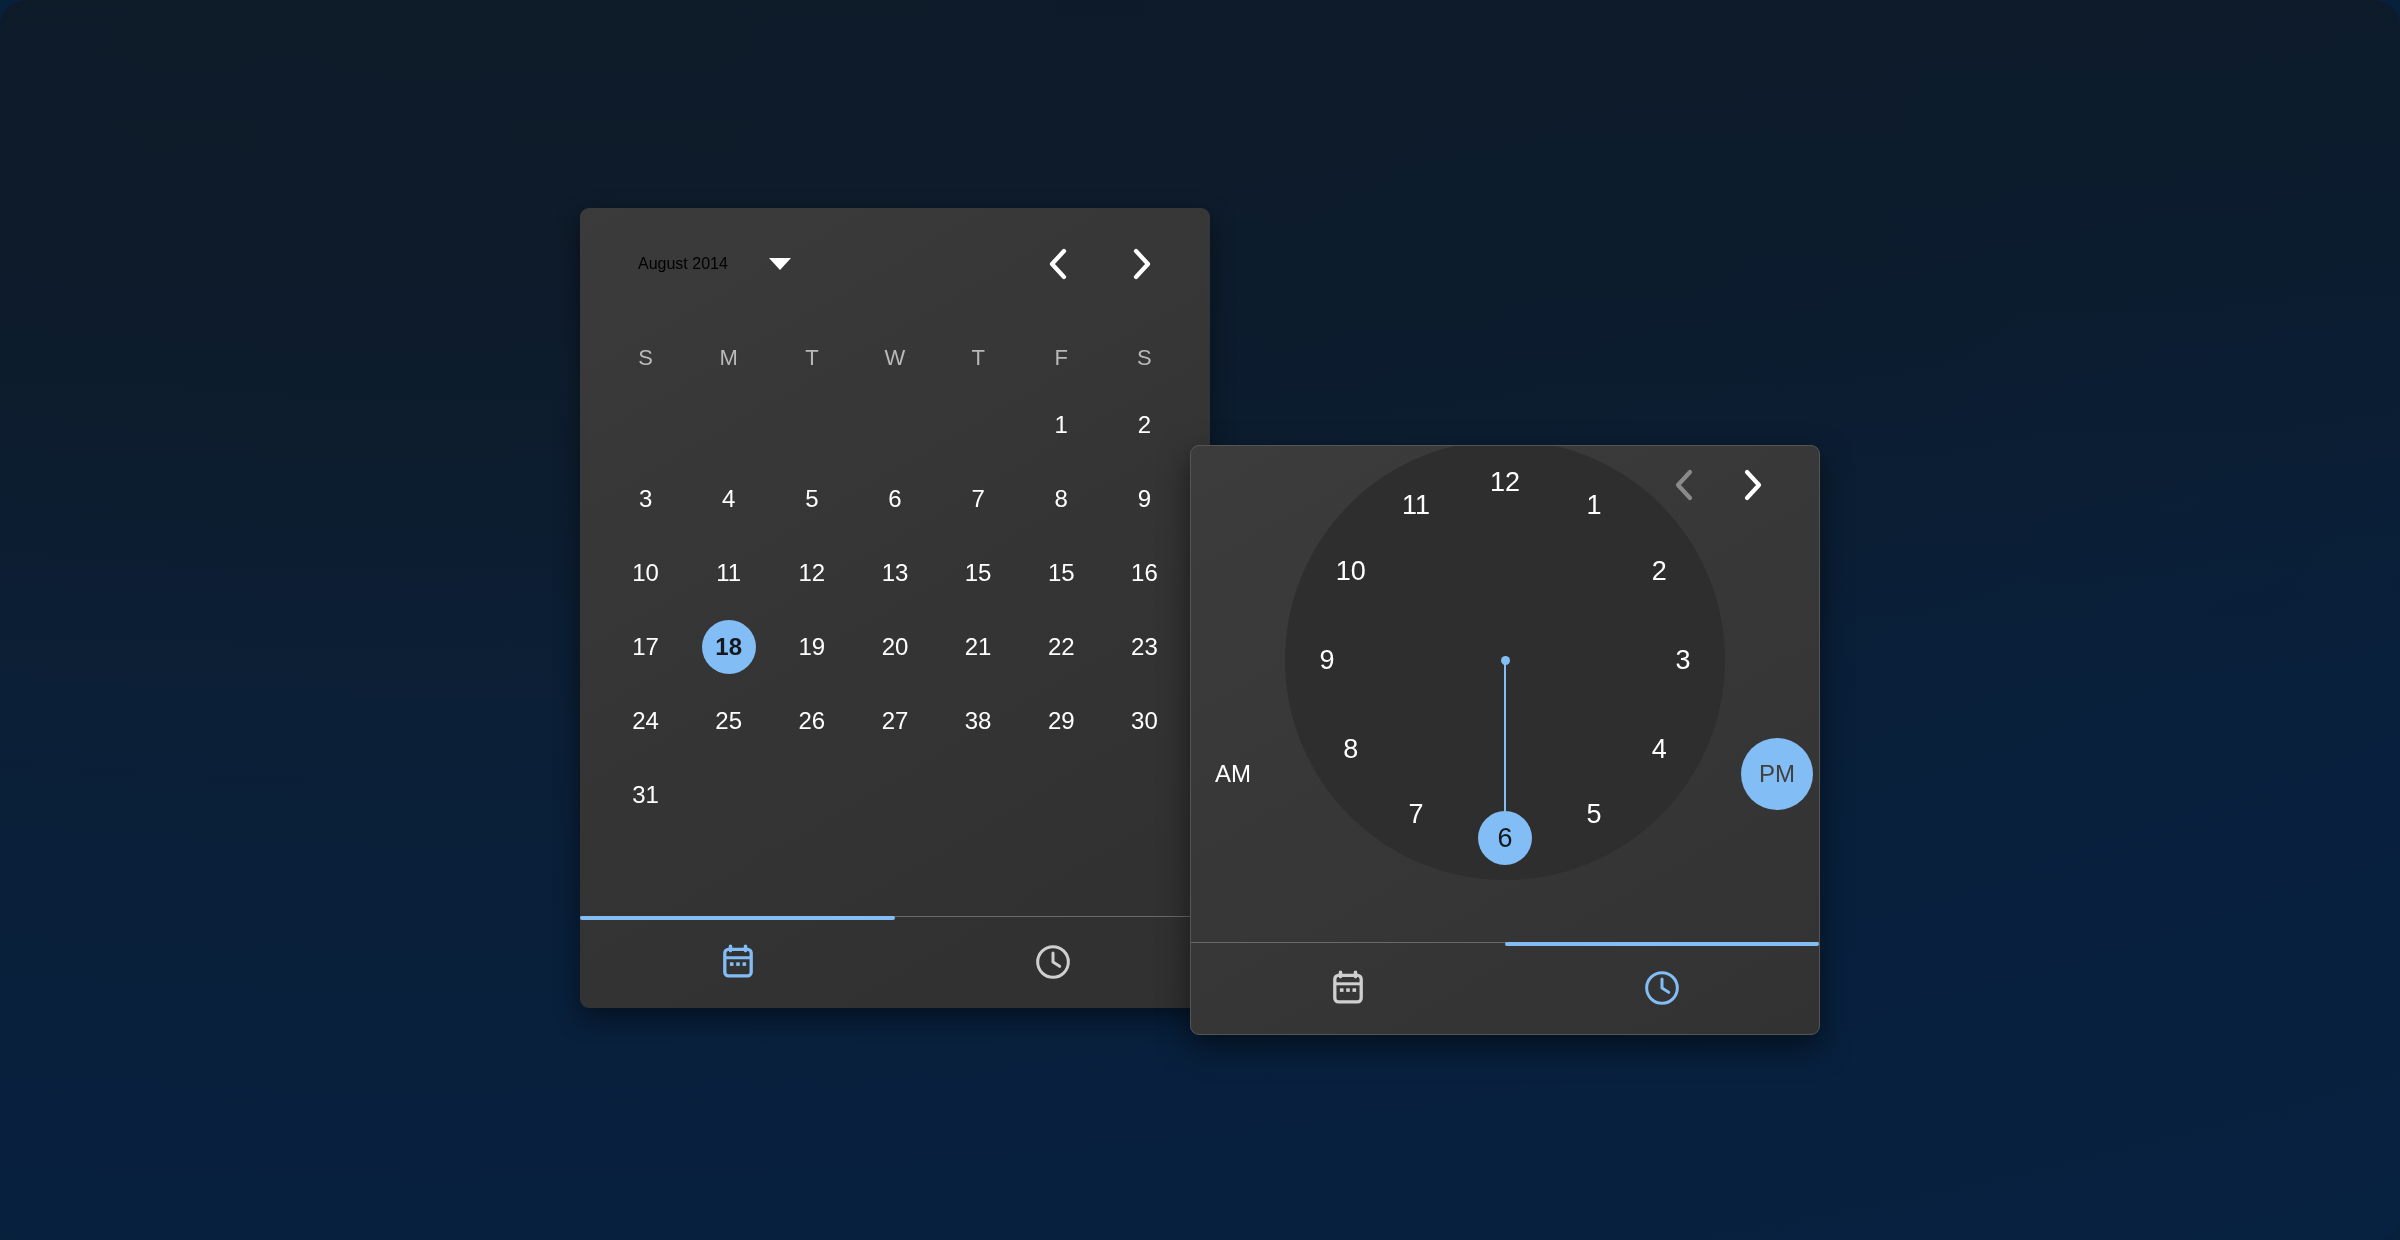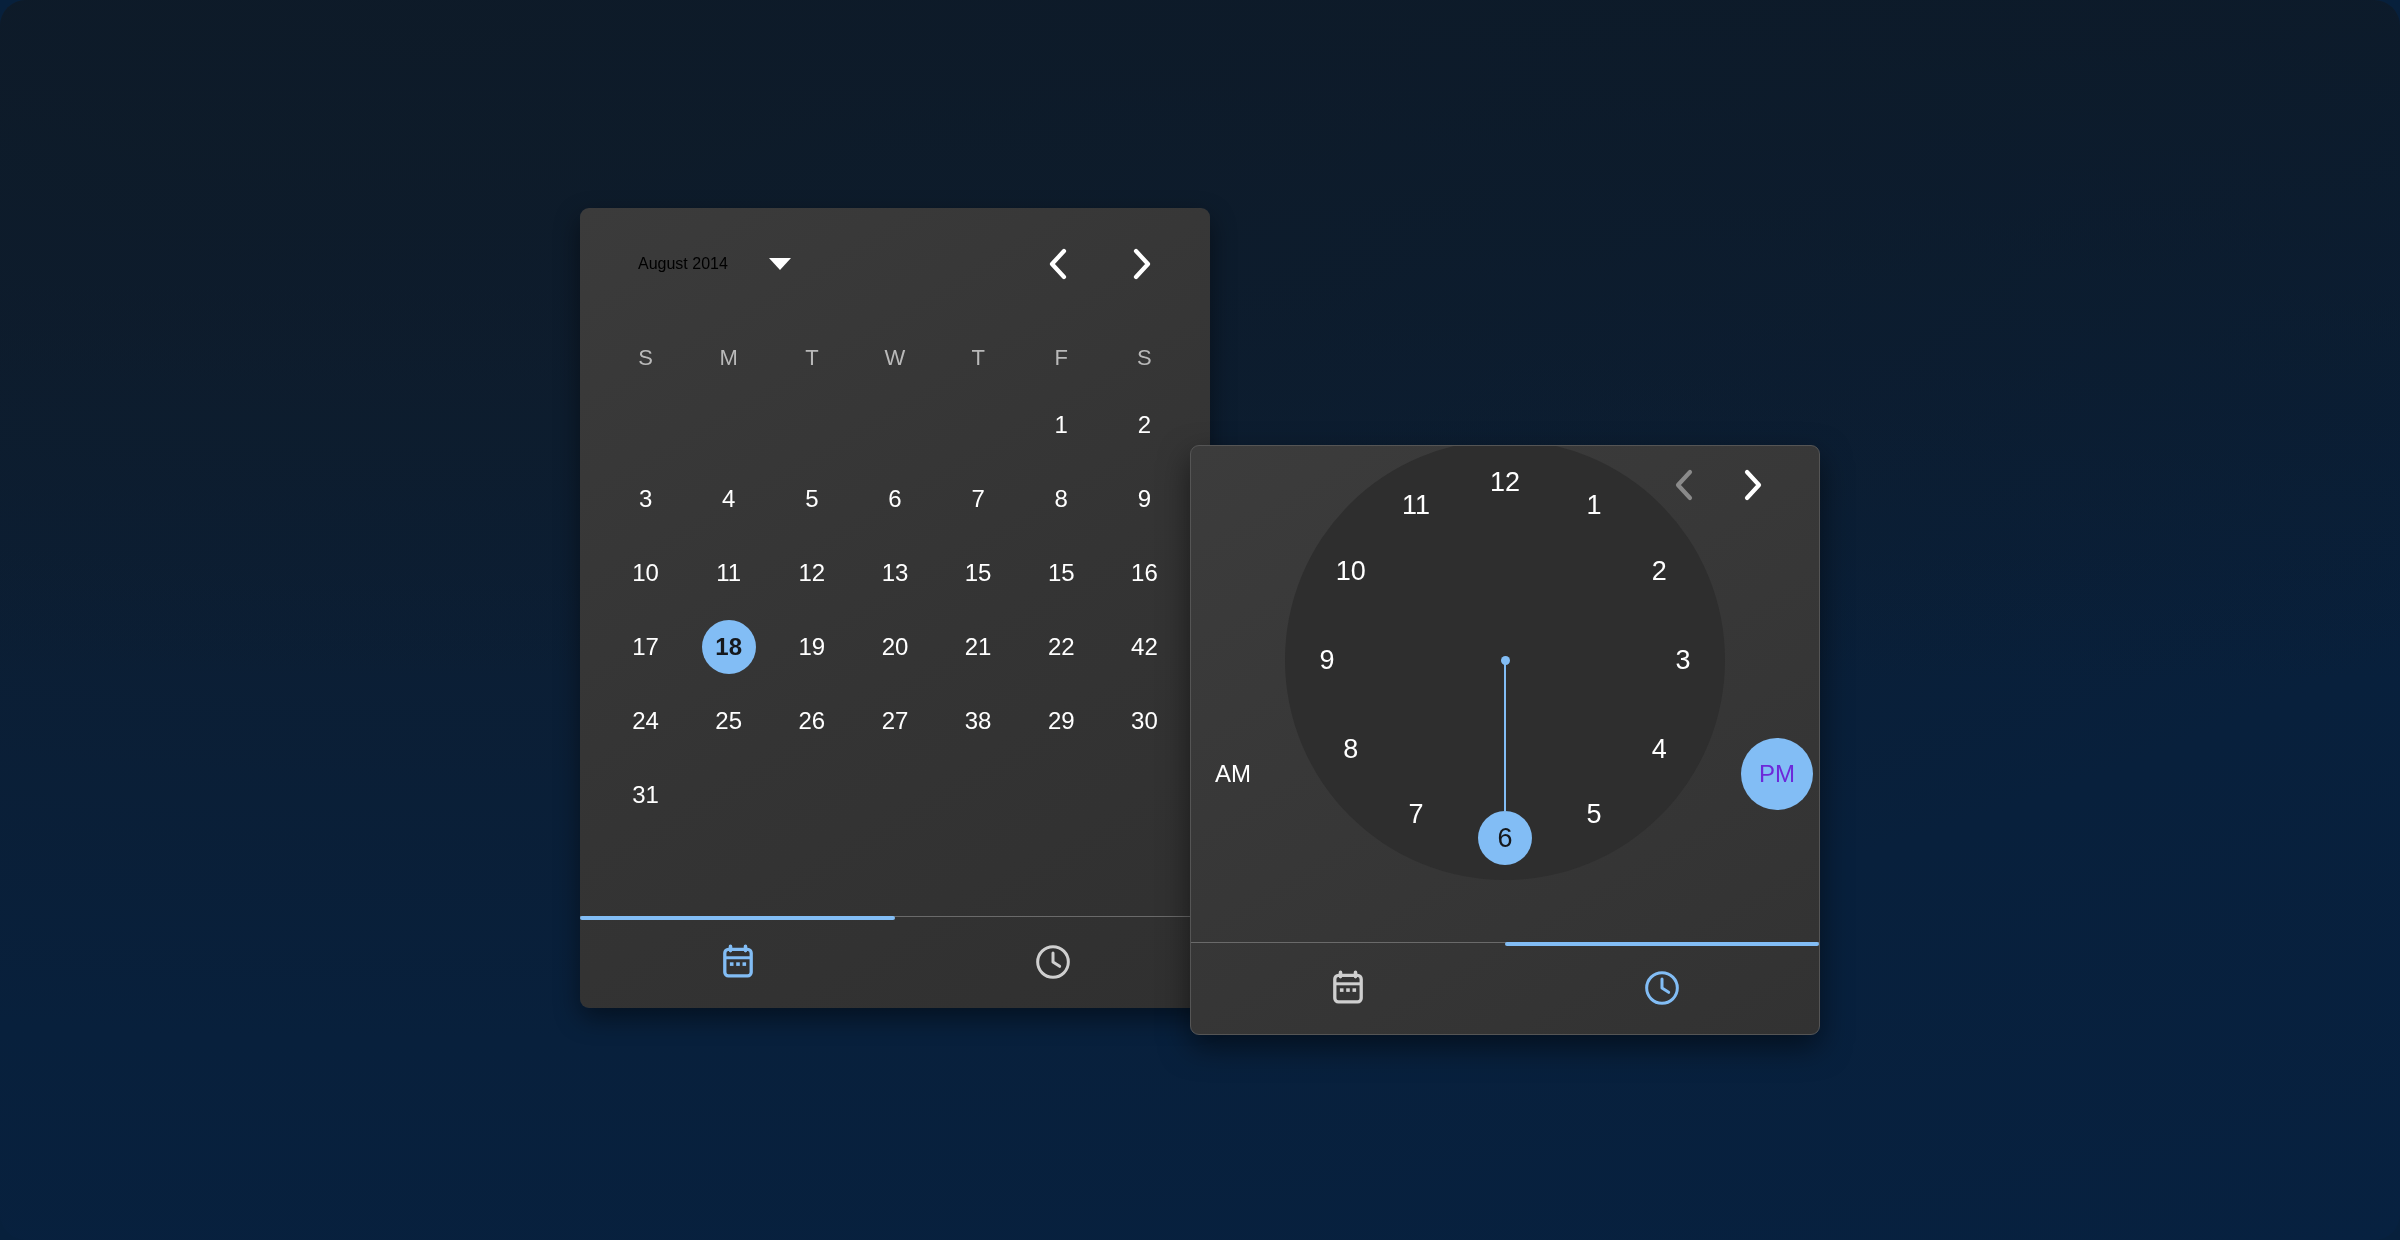--- a/index.html
+++ b/index.html
@@ -221,21 +221,21 @@
     border-radius: 50%;
     display: flex;
     align-items: center;
     justify-content: center;
     font-size: 24px;
     color: #ffffff;
     cursor: pointer;
   }
   .meridiem.active {
     background: #82bdf5;
-    color: #6d28d9;
+    color: #404040;
   }
   #am-button { left: 6px;  top: 292px; }
   #pm-button { right: 6px; top: 292px; }
 </style>
 </head>
 <body>
 
 <div id="backdrop"></div>
 
 <div class="panel" id="date-panel">
@@ -344,21 +344,21 @@
       <div class="day-cell">
         <span>20</span>
       </div>
       <div class="day-cell">
         <span>21</span>
       </div>
       <div class="day-cell">
         <span>22</span>
       </div>
       <div class="day-cell">
-        <span>42</span>
+        <span>23</span>
       </div>
       <div class="day-cell">
         <span>24</span>
       </div>
       <div class="day-cell">
         <span>25</span>
       </div>
       <div class="day-cell">
         <span>26</span>
       </div>

